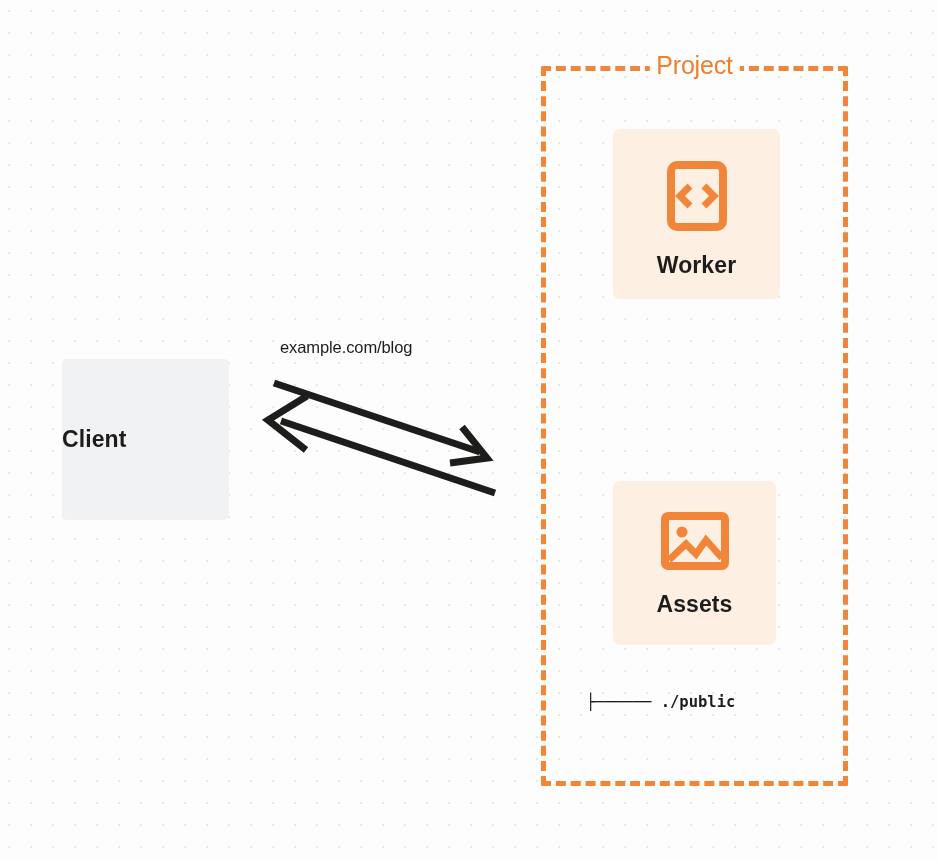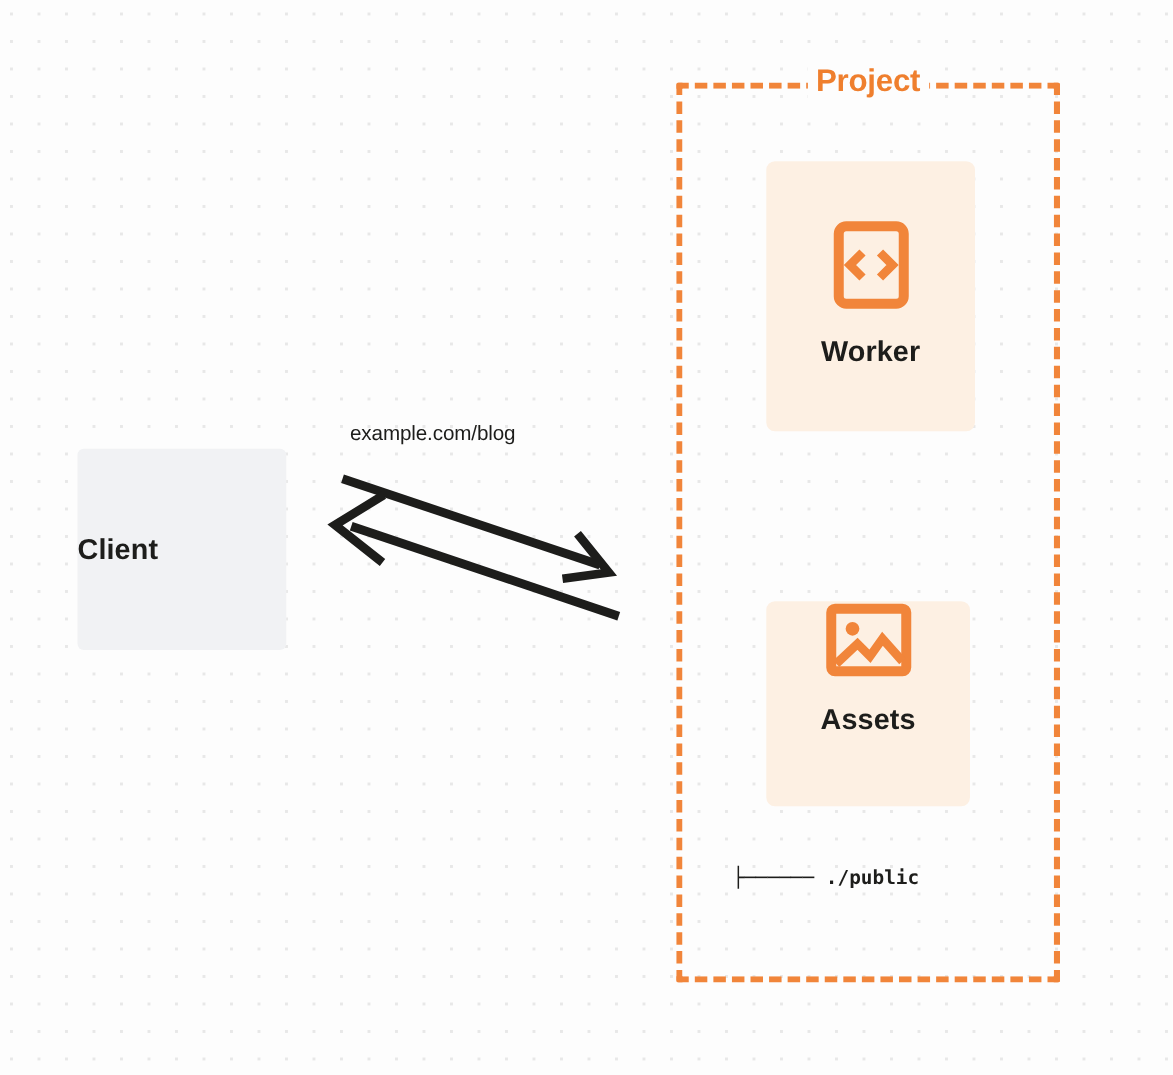--- a/index.html
+++ b/index.html
@@ -80,49 +80,50 @@
     border-radius: 2px;
   }
   #project-title {
     position: absolute;
     left: 50%;
     top: -5px;
     transform: translate(-50%, -52%);
     background-color: #fdfdfd;
     padding: 0 7px;
     font-size: 25px;
-    font-weight: bold;
+    font-weight: normal;
     color: #ef7f2e;
     white-space: nowrap;
     letter-spacing: -0.2px;
   }
 
   
   .service-card {
     position: absolute;
     background-color: #fdf0e3;
     border-radius: 7px;
     display: flex;
     flex-direction: column;
     align-items: center;
     justify-content: flex-start;
   }
   #worker-card {
     left: 613px;
     top: 129px;
     width: 167px;
-    height: 216px;
-    padding-top: 47px;
+    height: 170px;
+    padding-top: 31px;
     box-sizing: border-box;
   }
   #assets-card {
     left: 613px;
     top: 481px;
     width: 163px;
     height: 164px;
+    padding-top: 29px;
     box-sizing: border-box;
   }
   .card-label {
     font-size: 23px;
     font-weight: bold;
     color: #1d1d1b;
     letter-spacing: 0.1px;
   }
   #worker-card .card-label { margin-top: 20px; }
   #assets-card .card-label { margin-top: 19px; }

